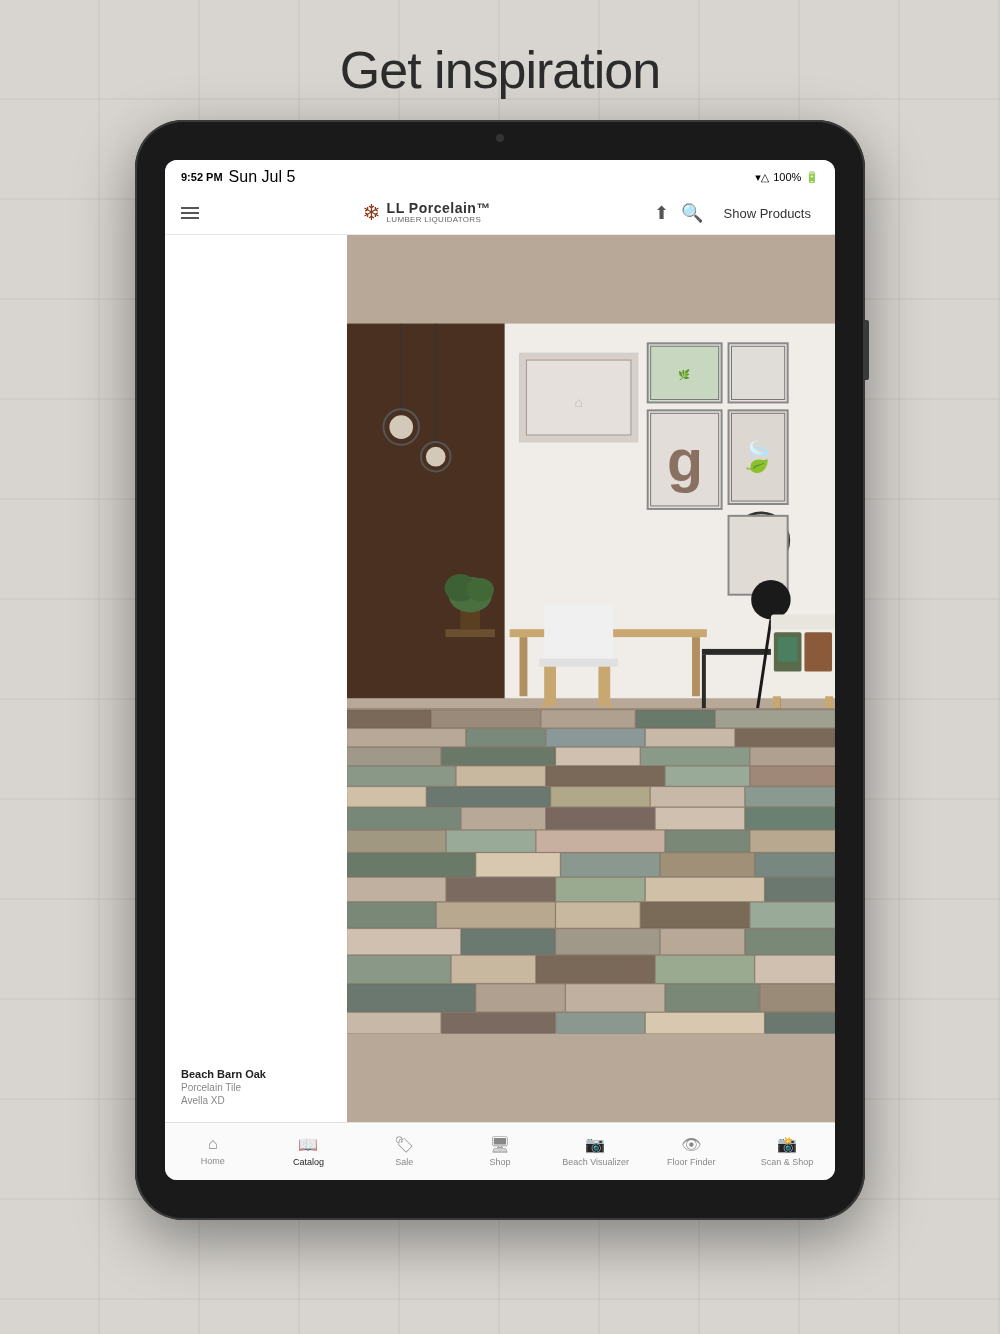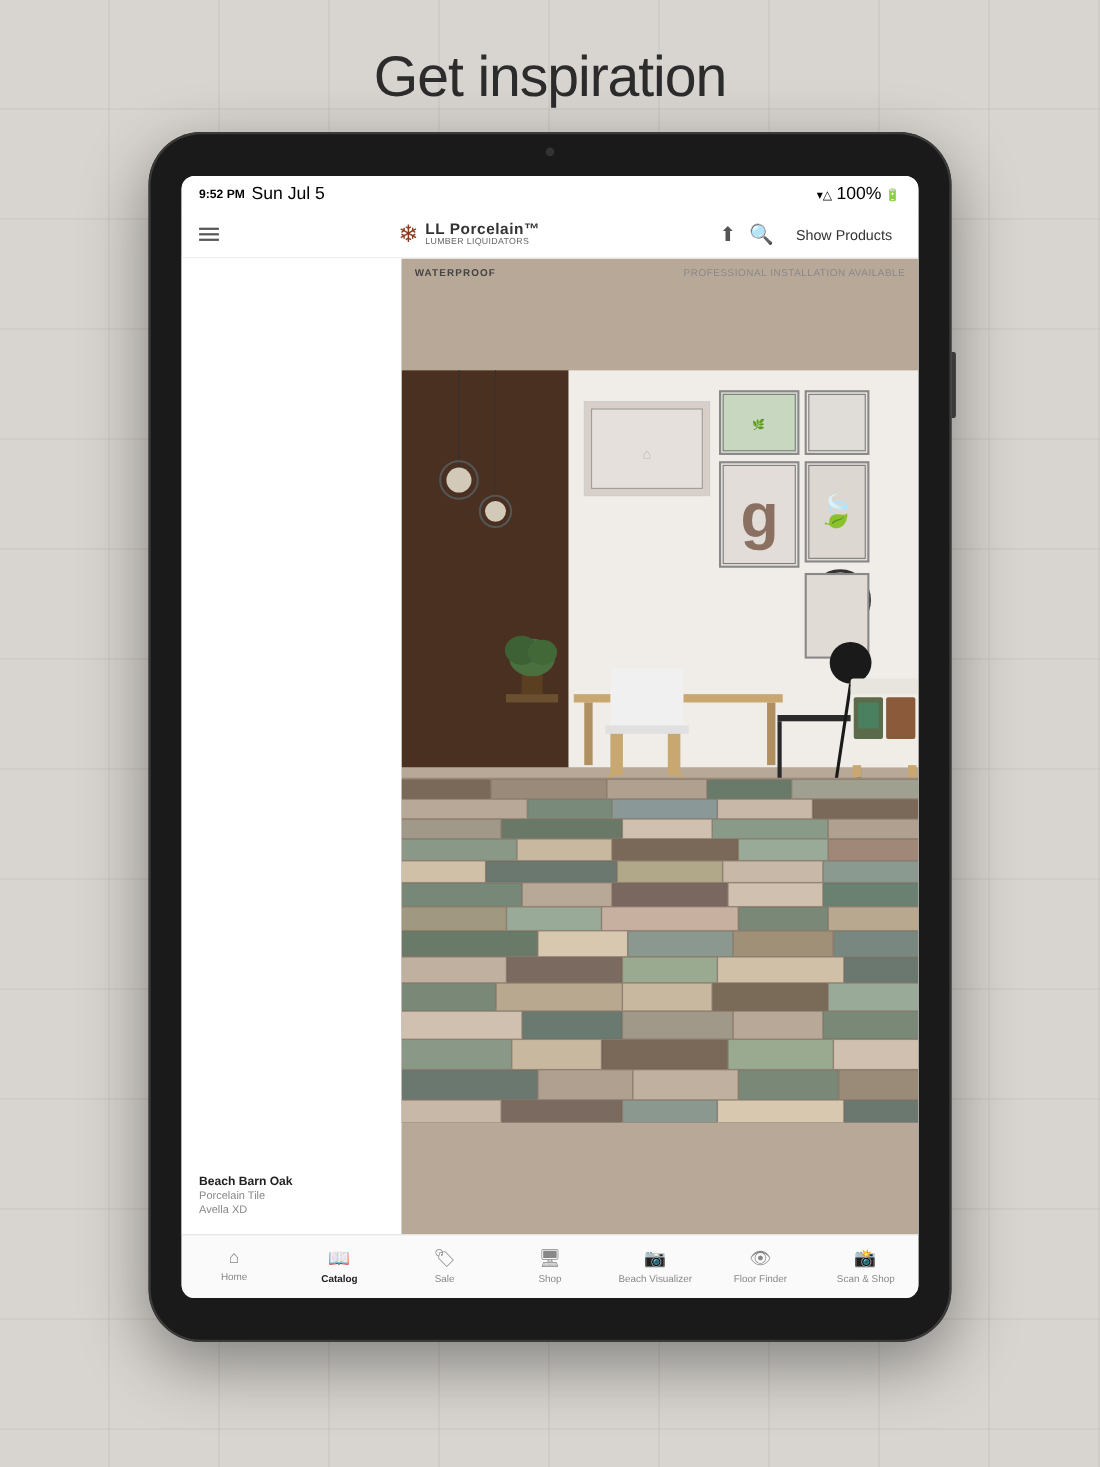--- a/index.html
+++ b/index.html
@@ -48,21 +48,21 @@
       display: flex;
       flex-direction: column;
       align-items: center;
       justify-content: center;
     }
 
     
     .ipad-screen {
       width: 670px;
       height: 1020px;
-      background: #ffffff;
+      background: #f0abfc;
       border-radius: 12px;
       overflow: hidden;
       display: flex;
       flex-direction: column;
       position: relative;
     }
 
     
     .ipad-camera {
       position: absolute;
@@ -109,21 +109,21 @@
     .status-icons {
       display: flex;
       align-items: center;
       gap: 4px;
     }
     .wifi-icon, .battery-icon {
       font-size: 11px;
       color: #000;
     }
     .battery-text {
-      font-size: 16px;
+      font-size: 11px;
       color: #000;
     }
 
     
     .app-header {
       display: flex;
       align-items: center;
       justify-content: space-between;
       padding: 8px 16px;
       border-bottom: 1px solid #e8e8e8;
@@ -205,21 +205,21 @@
     }
 
     
     .content-body {
       display: flex;
       flex: 1;
     }
 
     
     .left-panel {
-      width: 200px;
+      width: 182px;
       background: #fff;
       flex-shrink: 0;
       display: flex;
       flex-direction: column;
       justify-content: flex-end;
       padding: 16px;
     }
     .product-label {
       font-size: 11px;
       font-weight: 700;
@@ -292,21 +292,21 @@
     }
     .tab-icon.active {
       color: #333;
     }
     .tab-label {
       font-size: 9px;
       color: #888;
     }
     .tab-label.active {
       color: #222;
-      font-weight: 700;
+      font-weight: 400;
     }
 
     
     .floor-svg {
       width: 100%;
       height: 100%;
     }
   </style>
 </head>
 <body>
@@ -363,24 +363,20 @@
         <div class="left-panel">
           <div>
             <div class="product-label">Beach Barn Oak</div>
             <div class="product-sub">Porcelain Tile</div>
             <div class="product-sub">Avella XD</div>
           </div>
         </div>
 
         <div class="main-image-area">
 
-          <div class="image-labels">
-            <span class="waterproof-badge">WATERPROOF</span>
-            <span class="install-badge">PROFESSIONAL INSTALLATION AVAILABLE</span>
-          </div>
 
           <div class="room-image">
             <svg class="floor-svg" viewBox="0 0 495 720" xmlns="http://www.w3.org/2000/svg">
 
               <rect x="0" y="0" width="160" height="380" fill="#4a3020"></rect>
 
               <rect x="160" y="0" width="335" height="380" fill="#f0ece8"></rect>
 
               <rect x="175" y="30" width="120" height="90" fill="#d8d0c8" stroke="#ccc" stroke-width="1"></rect>
               <rect x="182" y="37" width="106" height="76" fill="#e5e0dc" stroke="#999" stroke-width="1"></rect>

